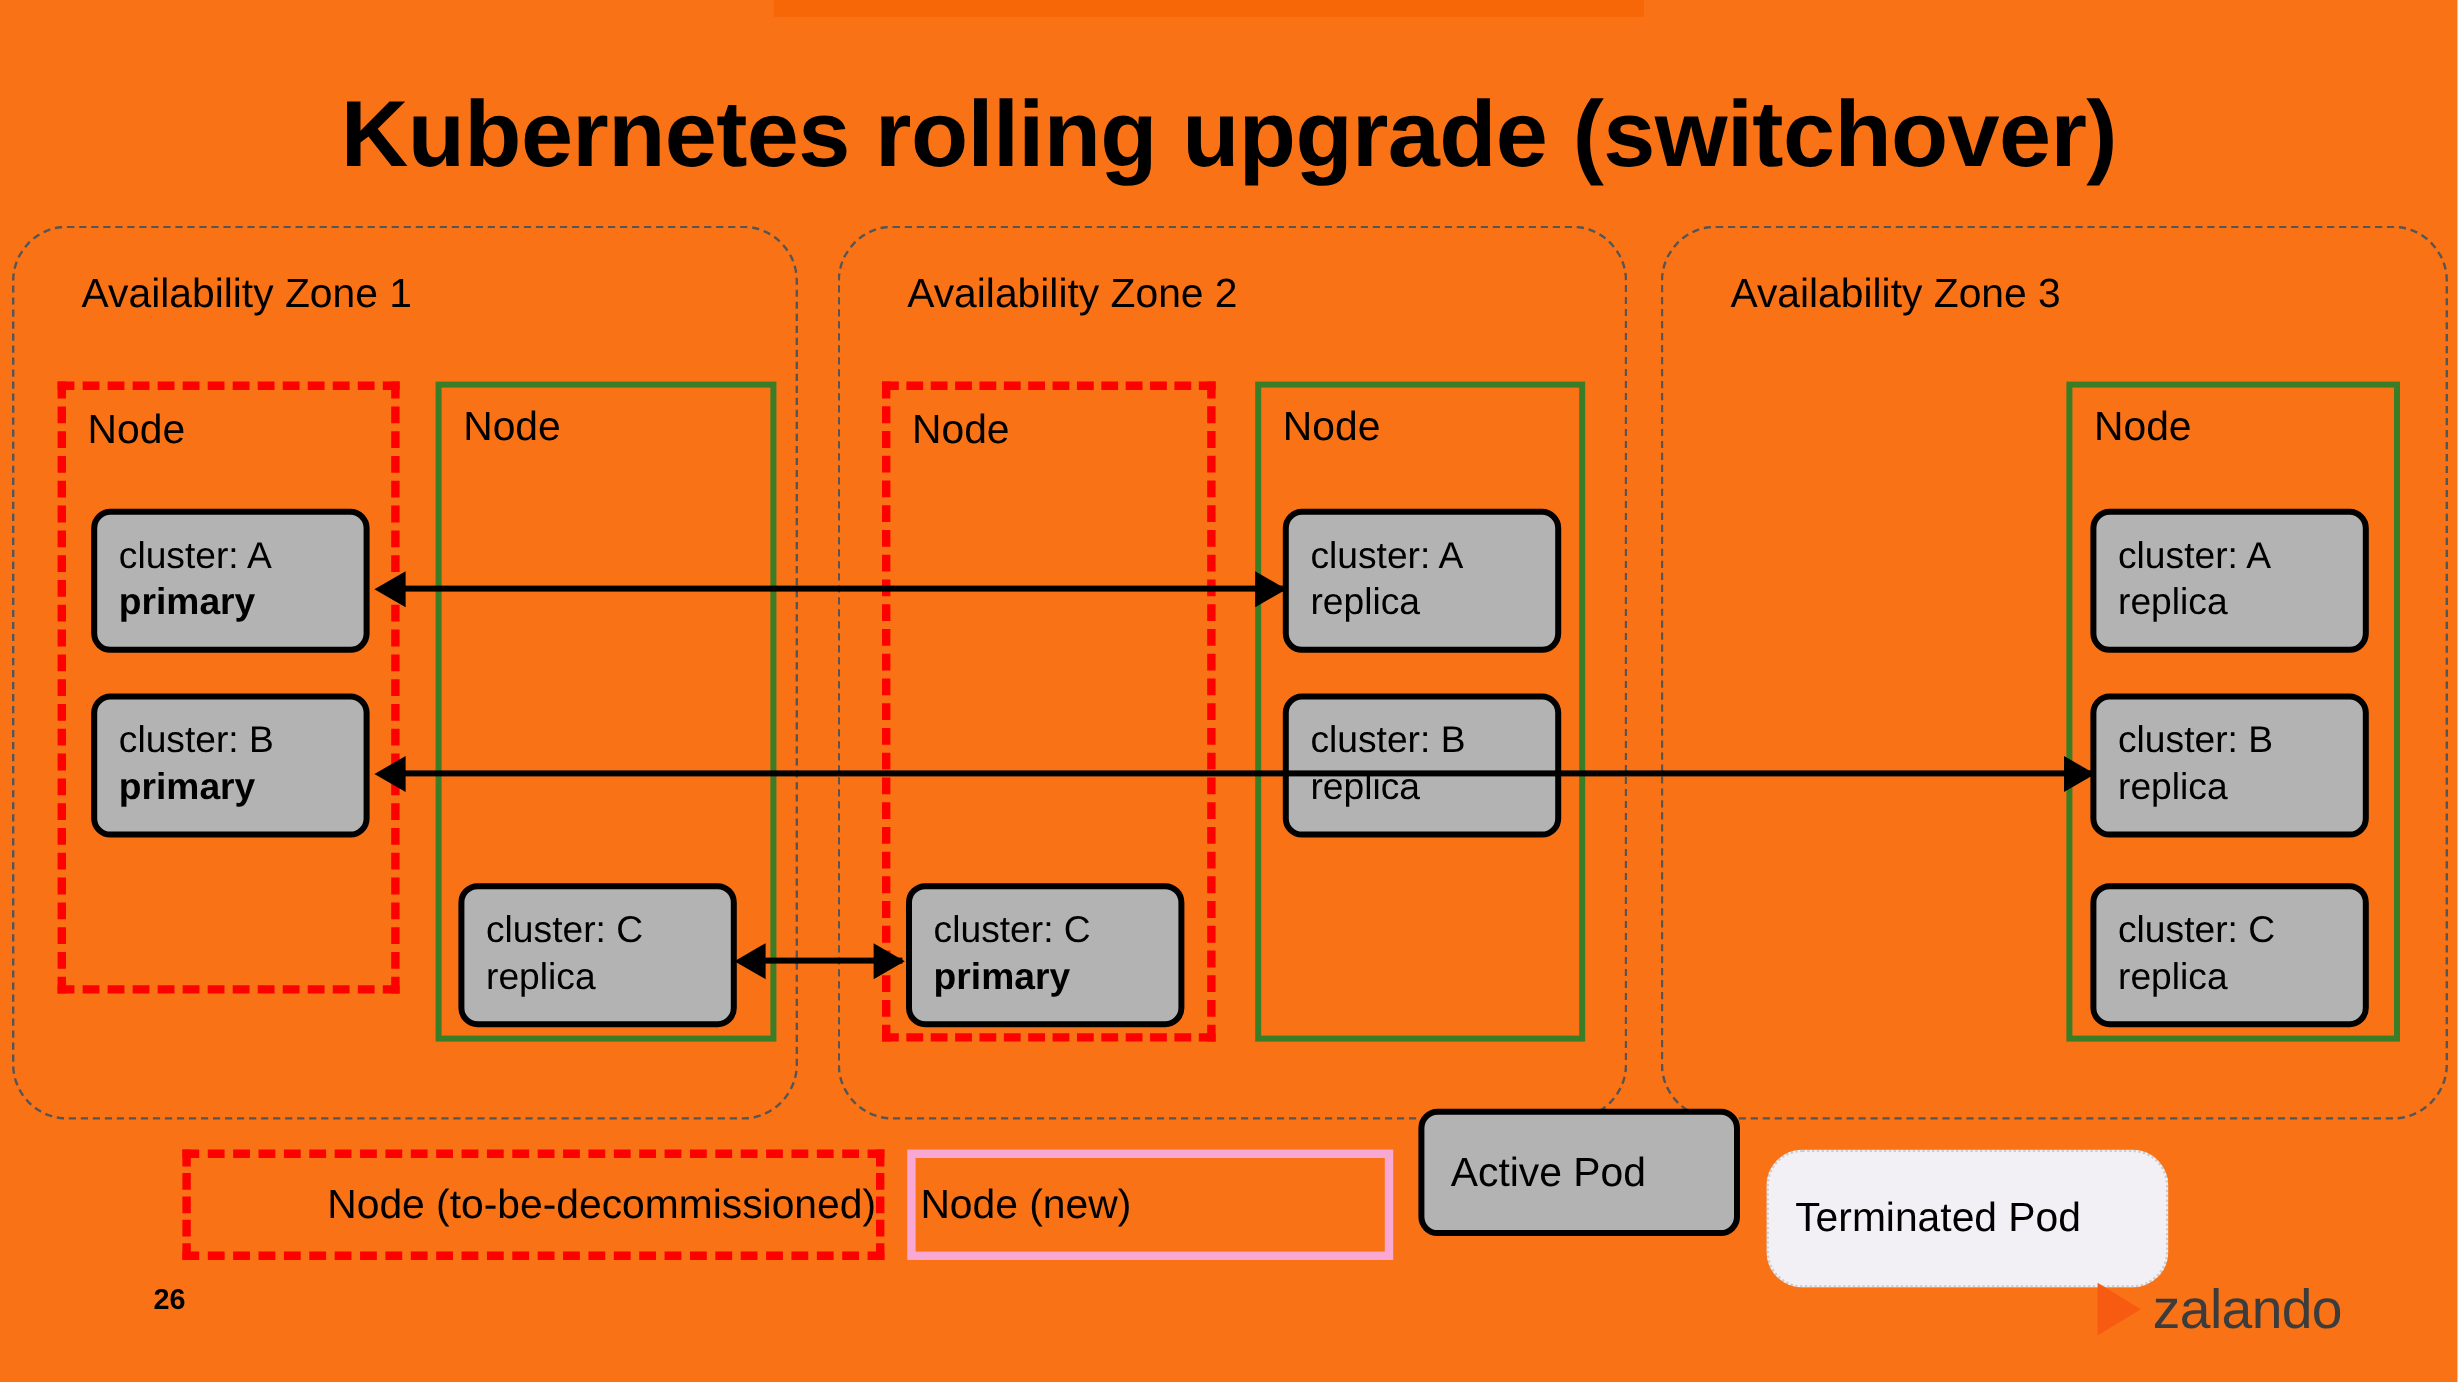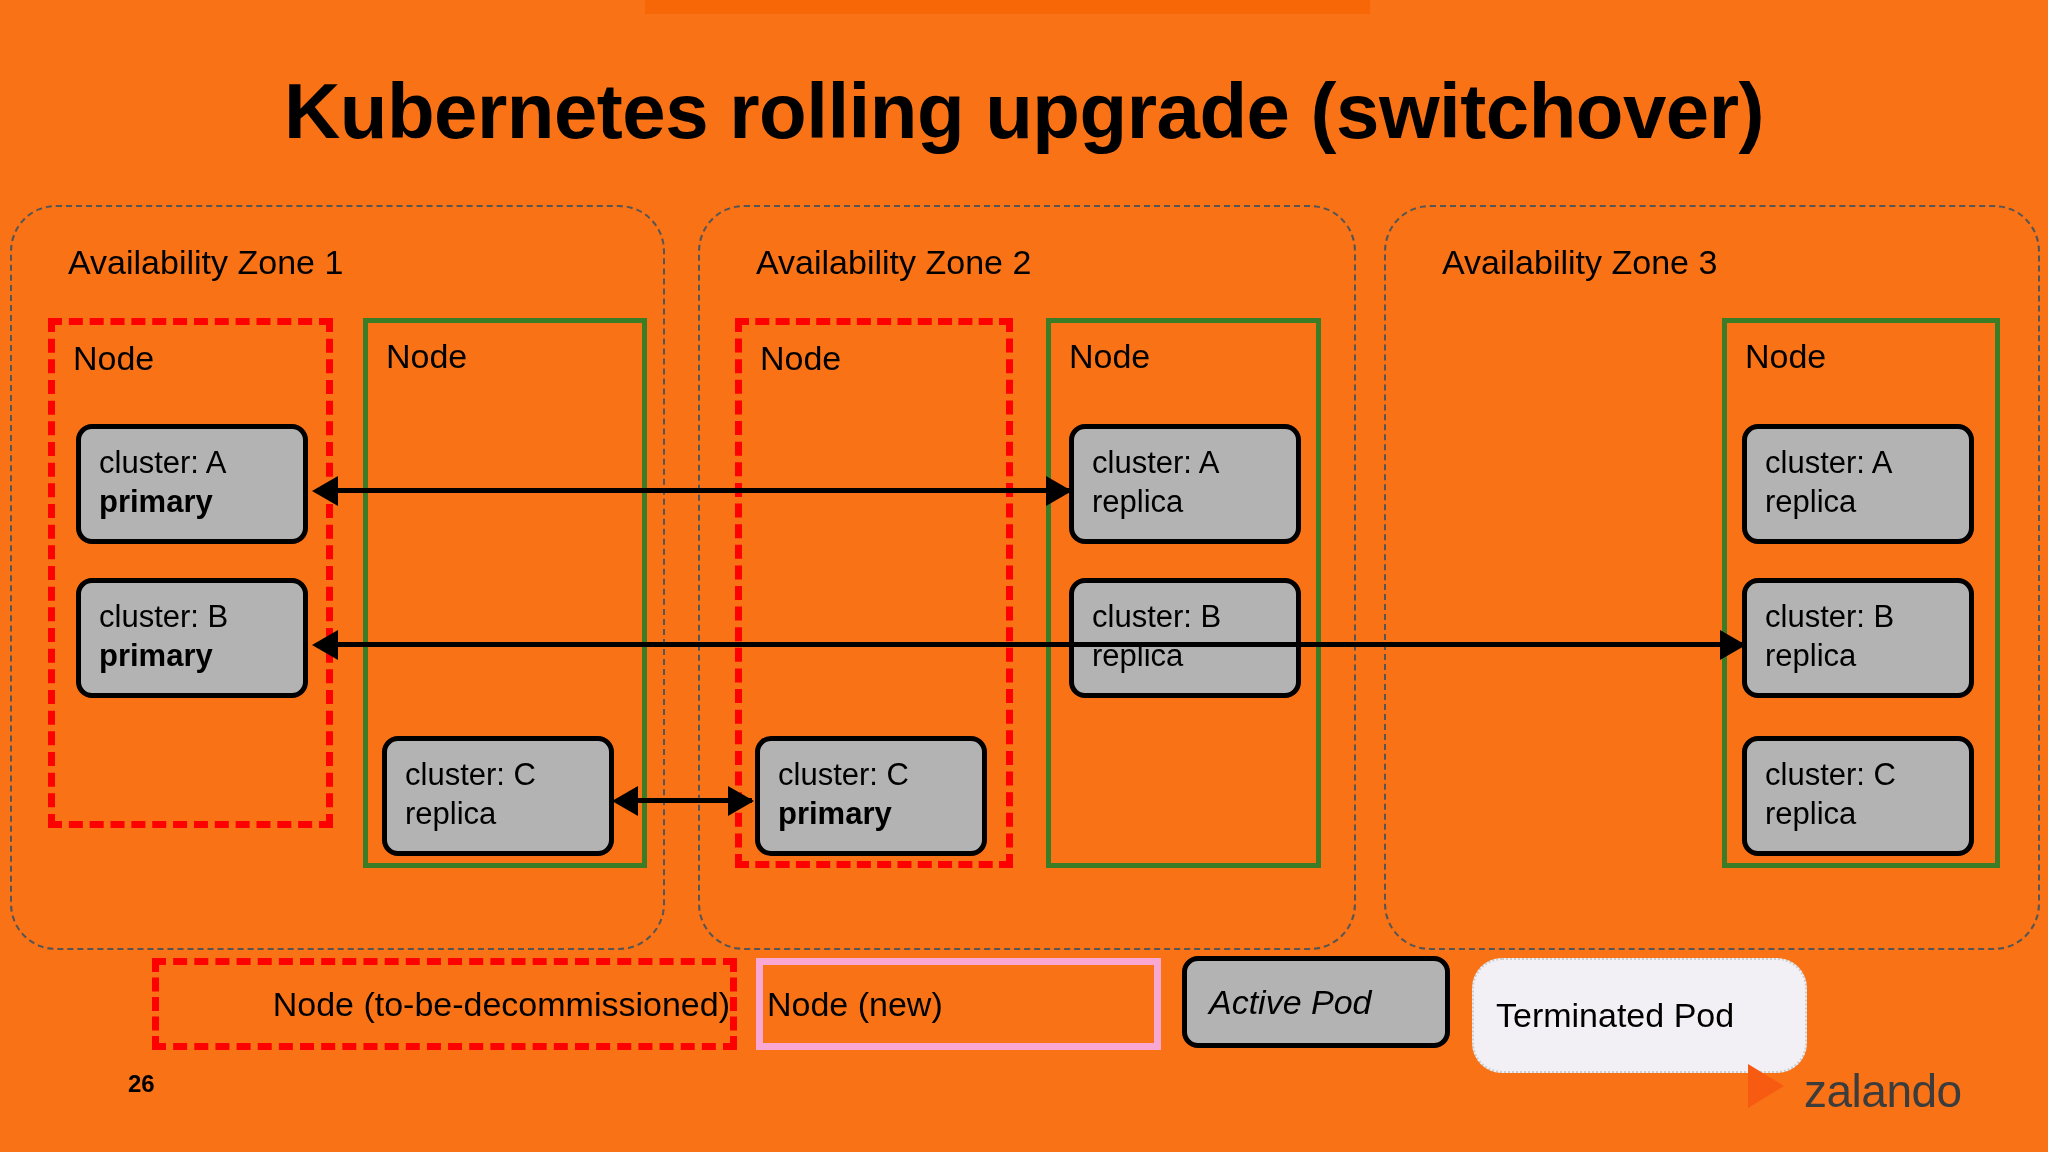--- a/index.html
+++ b/index.html
@@ -38,21 +38,21 @@
     font-size: 78px;
     font-weight: bold;
     color: #000000;
     letter-spacing: -0.5px;
     white-space: nowrap;
   }
 
   
   .zone {
     position: absolute;
-    top: 205px;
+    top: 188px;
     height: 745px;
     border: 2px dashed #555555;
     border-radius: 46px;
     box-sizing: border-box;
     background: transparent;
   }
   .zone-label {
     position: absolute;
     left: 56px;
     top: 36px;
@@ -153,22 +153,22 @@
     top: 1070px;
     font-size: 24px;
     font-weight: bold;
     color: #000000;
   }
   .brand {
     position: absolute;
     left: 1748px;
     top: 1064px;
     display: flex;
-    align-items: flex-start;
-    gap: 20px;
+    align-items: center;
+    gap: 10px;
   }
   .brand-mark {
     width: 0;
     height: 0;
     border-top: 22px solid transparent;
     border-bottom: 22px solid transparent;
     border-left: 36px solid #f75b12;
   }
   .brand-text {
     font-size: 46px;
@@ -275,21 +275,21 @@
   <div class="arrow-head right" style="left:728px; top:786px;"></div>
 
   <div class="legend-item legend-decommissioned" style="left:152px; top:958px; width:585px; height:92px;">
     <span>Node (to-be-decommissioned)</span>
   </div>
 
   <div class="legend-item legend-new" style="left:756px; top:958px; width:405px; height:92px;">
     <span>Node (new)</span>
   </div>
 
-  <div class="legend-item legend-active" style="left:1182px; top:956px; width:268px; height:92px;font-style:italic;">
+  <div class="legend-item legend-active" style="left:1182px; top:924px; width:268px; height:106px;">
     <span>Active Pod</span>
   </div>
 
   <div class="legend-item legend-terminated" style="left:1472px; top:958px; width:335px; height:115px;border-radius:30px;">
     <span>Terminated Pod</span>
   </div>
 
   <div class="page-number">26</div>
 
   <div class="brand">

